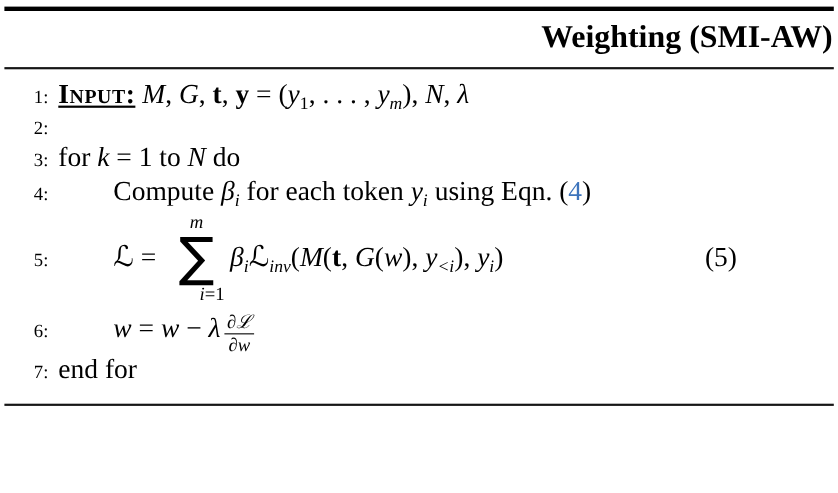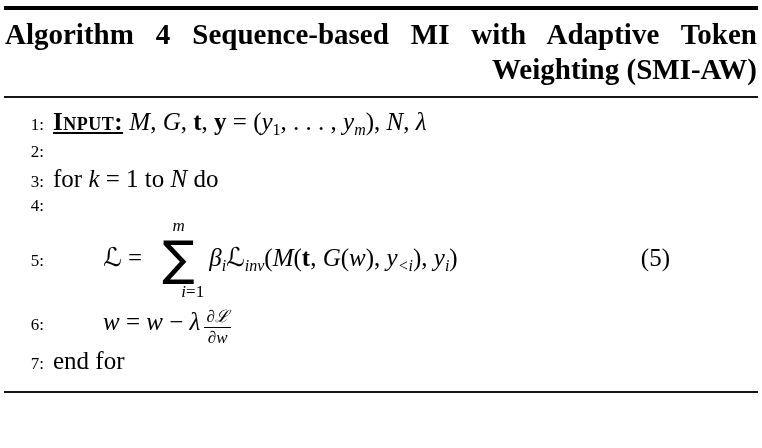--- a/index.html
+++ b/index.html
@@ -44,38 +44,38 @@
   .frac-bot{font-size:17px;font-style:italic;padding-top:1px;}
 
   .eqnum{margin-left:auto;margin-right:88px;font-size:25px;}
 </style>
 </head>
 <body>
 
 <div class="algo-box">
   <div class="rule-top"></div>
   <div class="title">
-    <div class="title-line1">Algorithm 4 Sequence-based MI with Adaptive Token</div>
     <div class="title-line2">Weighting (SMI-AW)</div>
   </div>
   <div class="rule-mid"></div>
   <div class="algo-body" id="algo-lines">
       <div class="algo-row">
         <span class="num">1:</span>
         <span class="content"><span class="kw">Input:</span><span class="rm"> </span><span class="mi">M</span><span class="rm">, </span><span class="mi">G</span><span class="rm">, </span><span class="mbf">t</span><span class="rm">, </span><span class="mbf">y</span><span class="rm"> = (</span><span class="mi">y</span><span class="subr">1</span><span class="rm">, . . . , </span><span class="mi">y</span><span class="sub">m</span><span class="rm">), </span><span class="mi">N</span><span class="rm">, </span><span class="mi">λ</span></span>
       </div>
       <div class="algo-row">
         <span class="num">2:</span>
       </div>
       <div class="algo-row">
         <span class="num">3:</span>
         <span class="content"><span class="b">for </span><span class="mi">k</span><span class="rm"> = 1 to </span><span class="mi">N</span><span class="b"> do</span></span>
       </div>
       <div class="algo-row">
         <span class="num">4:</span>
+        <span class="content indent1"><span class="rm">Compute </span><span class="mi">β</span><span class="sub">i</span><span class="rm"> for each token </span><span class="mi">y</span><span class="sub">i</span><span class="rm"> using Eqn. (</span><span class="link">4</span><span class="rm">)</span></span>
       </div>
       <div class="algo-row">
         <span class="num">5:</span>
         <span class="content indent1"><span class="cal">ℒ</span><span class="rm"> = </span><span class="sum"><span class="sum-top">m</span><span class="sum-sym">∑</span><span class="sum-bot"><span class="bi">i</span><span>=1</span></span></span><span class="mi">β</span><span class="sub">i</span><span class="cal">ℒ</span><span class="sub">inv</span><span class="rm">(</span><span class="mi">M</span><span class="rm">(</span><span class="mbf">t</span><span class="rm">, </span><span class="mi">G</span><span class="rm">(</span><span class="mi">w</span><span class="rm">), </span><span class="mi">y</span><span class="sub">&lt;i</span><span class="rm">), </span><span class="mi">y</span><span class="sub">i</span><span class="rm">)</span></span>
         <span class="eqnum">(5)</span>
       </div>
       <div class="algo-row">
         <span class="num">6:</span>
         <span class="content indent1"><span class="mi">w</span><span class="rm"> = </span><span class="mi">w</span><span class="rm"> − </span><span class="mi">λ</span><span class="frac"><span class="frac-top">∂ℒ</span><span class="frac-bot">∂w</span></span></span>
       </div>

